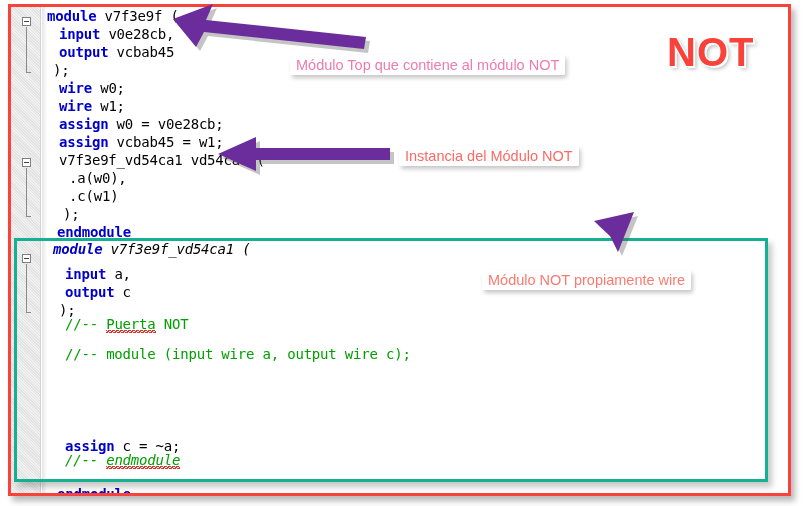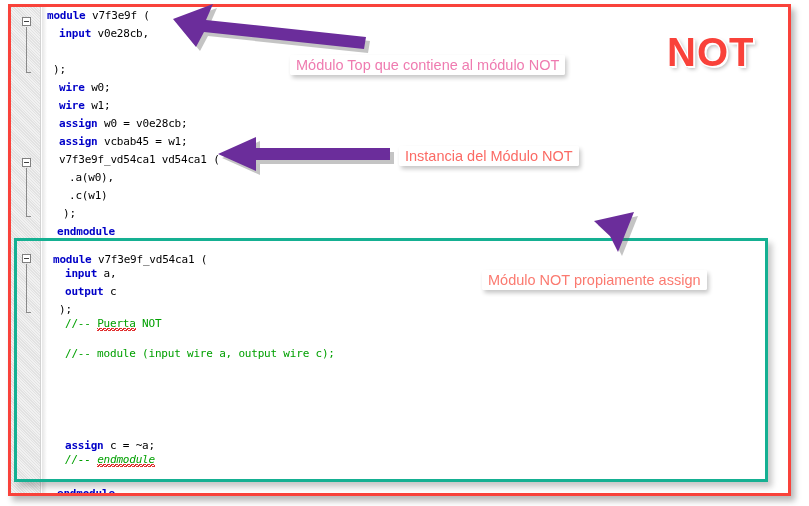--- a/index.html
+++ b/index.html
@@ -70,21 +70,21 @@
     left: 36px;
     top: 0px;
     width: 741px;
     height: 486px;
   }
   .line {
     position: absolute;
     left: 0;
     height: 18px;
     line-height: 18px;
-    font-size: 11px;
+    font-size: 14px;
     font-family: "DejaVu Sans Mono", monospace;
     white-space: pre;
     letter-spacing: -0.2px;
     color: #000000;
   }
   .kw   { color: #0000c8; font-weight: bold; }
   .plain{ color: #000000; }
   .cmt  { color: #00a000; }
   .spell {
     color: #00a000;
@@ -201,31 +201,32 @@
     <div class="fold-line" style="left:15px; top:161px; height:48px;"></div>
     <div class="fold-end" style="left:15px; top:209px;"></div>
 
     <div class="fold" style="left:11px; top:247px;"></div>
     <div class="fold-line" style="left:15px; top:257px; height:48px;"></div>
     <div class="fold-end" style="left:15px; top:305px;"></div>
 
     <div id="code">
         <div class="line" style="top: 0px; padding-left: 0px;"><span class="kw">module</span><span class="plain"> v7f3e9f (</span></div>
         <div class="line" style="top: 18px; padding-left: 12px; text-align: right;"><span class="kw">input</span><span class="plain"> v0e28cb,</span></div>
+        <div class="line" style="top: 36px; padding-left: 12px;"><span class="kw">output</span><span class="plain"> vcbab45</span></div>
         <div class="line" style="top: 54px; padding-left: 6px;"><span class="plain">);</span></div>
         <div class="line" style="top: 72px; padding-left: 12px;"><span class="kw">wire</span><span class="plain"> w0;</span></div>
         <div class="line" style="top: 90px; padding-left: 12px;"><span class="kw">wire</span><span class="plain"> w1;</span></div>
         <div class="line" style="top: 108px; padding-left: 12px;"><span class="kw">assign</span><span class="plain"> w0 = v0e28cb;</span></div>
         <div class="line" style="top: 126px; padding-left: 12px;"><span class="kw">assign</span><span class="plain"> vcbab45 = w1;</span></div>
         <div class="line" style="top: 144px; padding-left: 12px;"><span class="plain">v7f3e9f_vd54ca1 vd54ca1 (</span></div>
         <div class="line" style="top: 162px; padding-left: 22px;"><span class="plain">.a(w0),</span></div>
         <div class="line" style="top: 180px; padding-left: 22px;"><span class="plain">.c(w1)</span></div>
         <div class="line" style="top: 198px; padding-left: 16px;"><span class="plain">);</span></div>
         <div class="line" style="top: 216px; padding-left: 10px;"><span class="kw">endmodule</span></div>
-        <div class="line" style="top: 244px; padding-left: 6px;"><span class="kw">module</span><span class="plain"> v7f3e9f_vd54ca1 (</span></div>
+        <div class="line" style="top: 233px; padding-left: 6px; font-style: italic;"><span class="kw">module</span><span class="plain"> v7f3e9f_vd54ca1 (</span></div>
         <div class="line" style="top: 258px; padding-left: 18px;"><span class="kw">input</span><span class="plain"> a,</span></div>
         <div class="line" style="top: 276px; padding-left: 18px;"><span class="kw">output</span><span class="plain"> c</span></div>
         <div class="line" style="top: 294px; padding-left: 12px;"><span class="plain">);</span></div>
         <div class="line" style="top: 308px; padding-left: 18px;"><span class="cmt">//-- </span><span class="spell">Puerta</span><span class="cmt"> NOT</span></div>
         <div class="line" style="top: 338px; padding-left: 18px;"><span class="cmt">//-- module (input wire a, output wire c);</span></div>
         <div class="line" style="top: 392px; padding-left: 18px; margin-top: 38px;"><span class="kw">assign</span><span class="plain"> c = ~a;</span></div>
         <div class="line" style="top: 444px; padding-left: 18px; font-style: italic;"><span class="cmt">//-- </span><span class="spell">endmodule</span></div>
         <div class="line" style="top: 478px; padding-left: 10px;"><span class="kw">endmodule</span></div>
       </div>
   </div>
@@ -250,15 +251,15 @@
 
   <svg id="arrow3" class="arrowsvg" width="90" height="60" viewBox="0 0 90 60">
     <g transform="translate(2,3)" opacity="0.35">
       <path d="M 26 17 L 66 8 L 50 48 L 42 32 Z" fill="#555555"></path>
     </g>
     <path d="M 24 16 L 64 7 L 48 47 L 40 31 Z" fill="#6b2d9b"></path>
   </svg>
 
   <div class="callout" id="callout-top" style="color: rgb(239, 123, 176);">Módulo Top que contiene al módulo NOT</div>
   <div class="callout" id="callout-inst" style="color: rgb(251, 106, 100);">Instancia del Módulo NOT</div>
-  <div class="callout" id="callout-not" style="color: rgb(251, 122, 112);">Módulo NOT propiamente assign</div>
+  <div class="callout" id="callout-not" style="color: rgb(251, 122, 112);">Módulo NOT propiamente wire</div>
 
 </div>
 
 </body></html>

